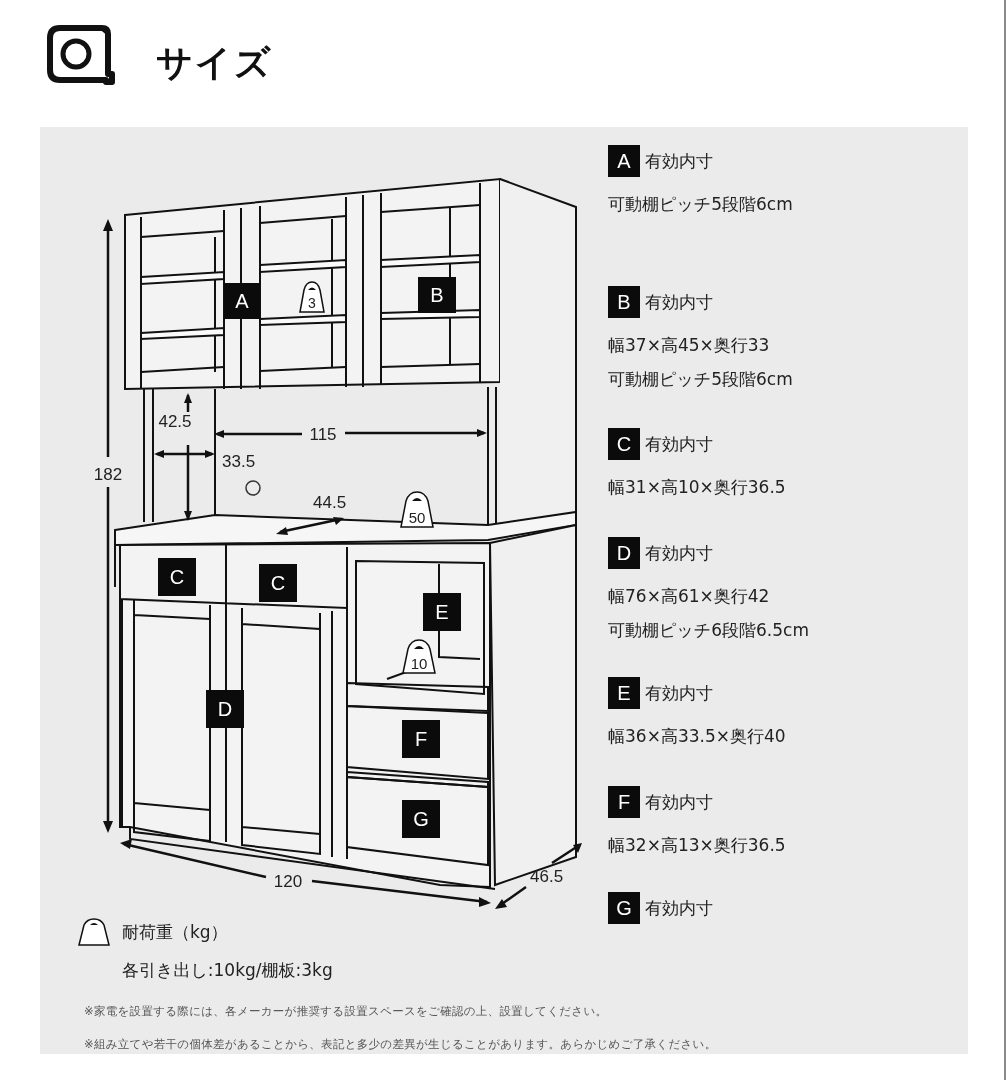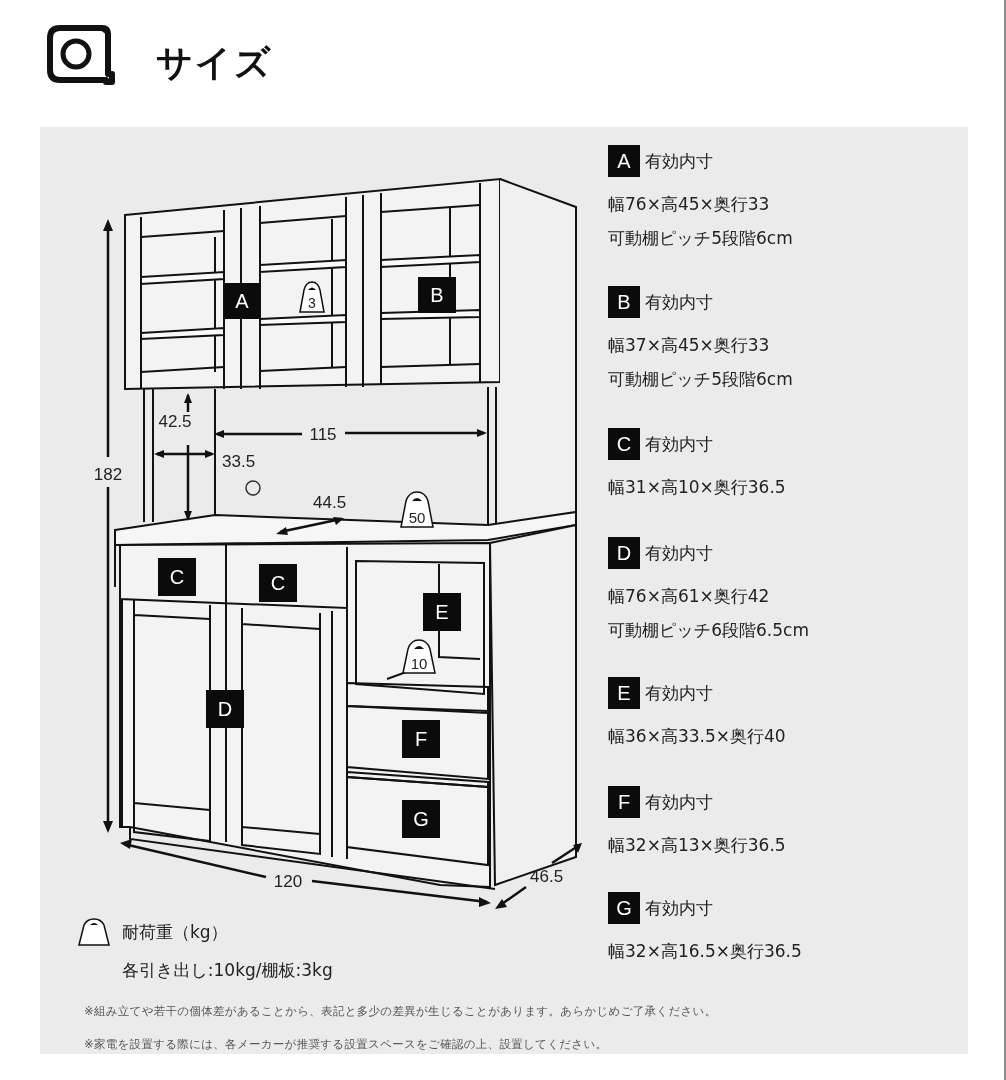--- a/index.html
+++ b/index.html
@@ -166,21 +166,20 @@
     </g>
   </svg>
 
   <div class="specs">
     <div class="spec" style="top:0px">
       <div class="spec-head">
         <div class="spec-badge">A</div>
         <div class="spec-title">有効内寸</div>
       </div>
       <div class="spec-lines">
-        <div class="spec-line">幅76×高45×奥行33</div>
         <div class="spec-line">可動棚ピッチ5段階6cm</div>
       </div>
     </div>
     <div class="spec" style="top:141px">
       <div class="spec-head">
         <div class="spec-badge">B</div>
         <div class="spec-title">有効内寸</div>
       </div>
       <div class="spec-lines">
         <div class="spec-line">幅37×高45×奥行33</div>
@@ -221,35 +220,32 @@
         <div class="spec-title">有効内寸</div>
       </div>
       <div class="spec-lines">
         <div class="spec-line">幅32×高13×奥行36.5</div>
       </div>
     </div>
     <div class="spec" style="top:747px">
       <div class="spec-head">
         <div class="spec-badge">G</div>
         <div class="spec-title">有効内寸</div>
-      </div>
-      <div class="spec-lines">
-        <div class="spec-line">幅32×高16.5×奥行36.5</div>
       </div>
     </div>
   </div>
 
   <div class="load-note">
     <div class="load-row">
       <svg class="load-icon" viewBox="0 0 36 30">
         <path d="M3 28 L8 8 Q11 2 18 2 Q25 2 28 8 L33 28 Z" fill="#fff" stroke="#111" stroke-width="1.5"></path>
         <path d="M14 8 Q18 4 22 8 Z" fill="#111"></path>
       </svg>
       <div class="load-title">耐荷重（kg）</div>
     </div>
     <div class="load-detail">各引き出し:10kg/棚板:3kg</div>
   </div>
 
   <div class="notes">
+    <div class="note">※家電を設置する際には、各メーカーが推奨する設置スペースをご確認の上、設置してください。</div>
     <div class="note">※組み立てや若干の個体差があることから、表記と多少の差異が生じることがあります。あらかじめご了承ください。</div>
-    <div class="note">※家電を設置する際には、各メーカーが推奨する設置スペースをご確認の上、設置してください。</div>
   </div>
 </div>
 
 </body></html>

